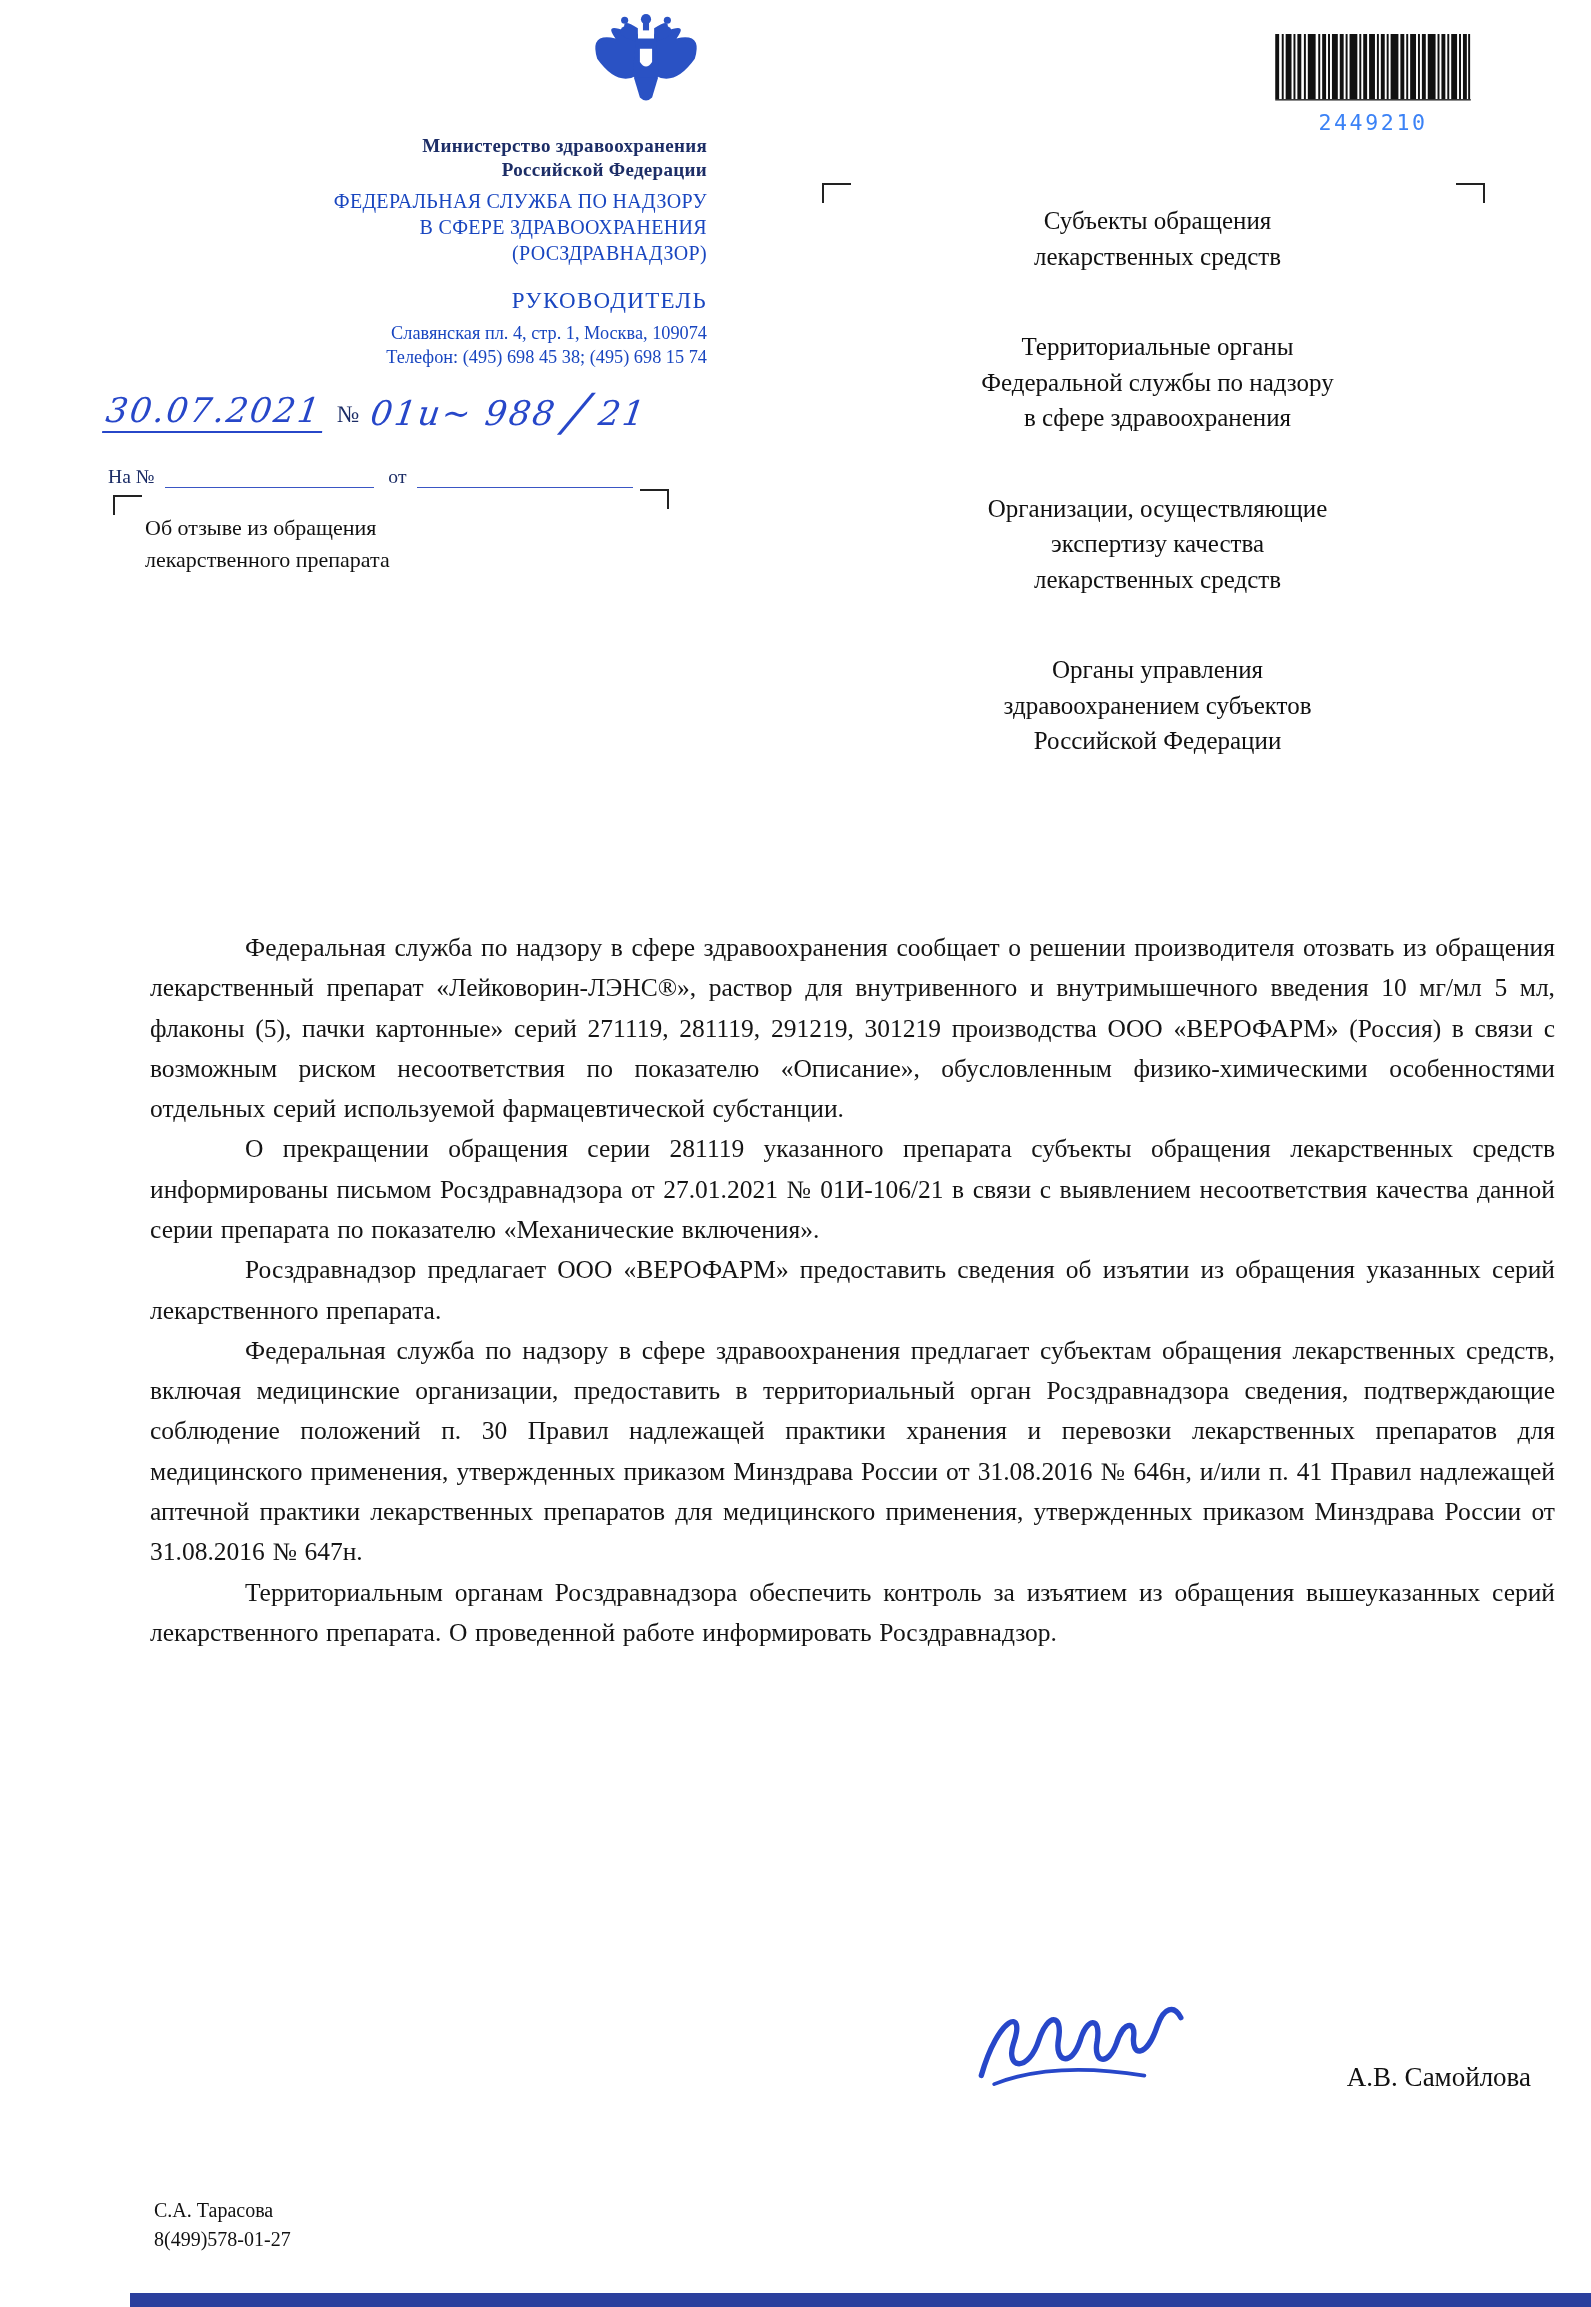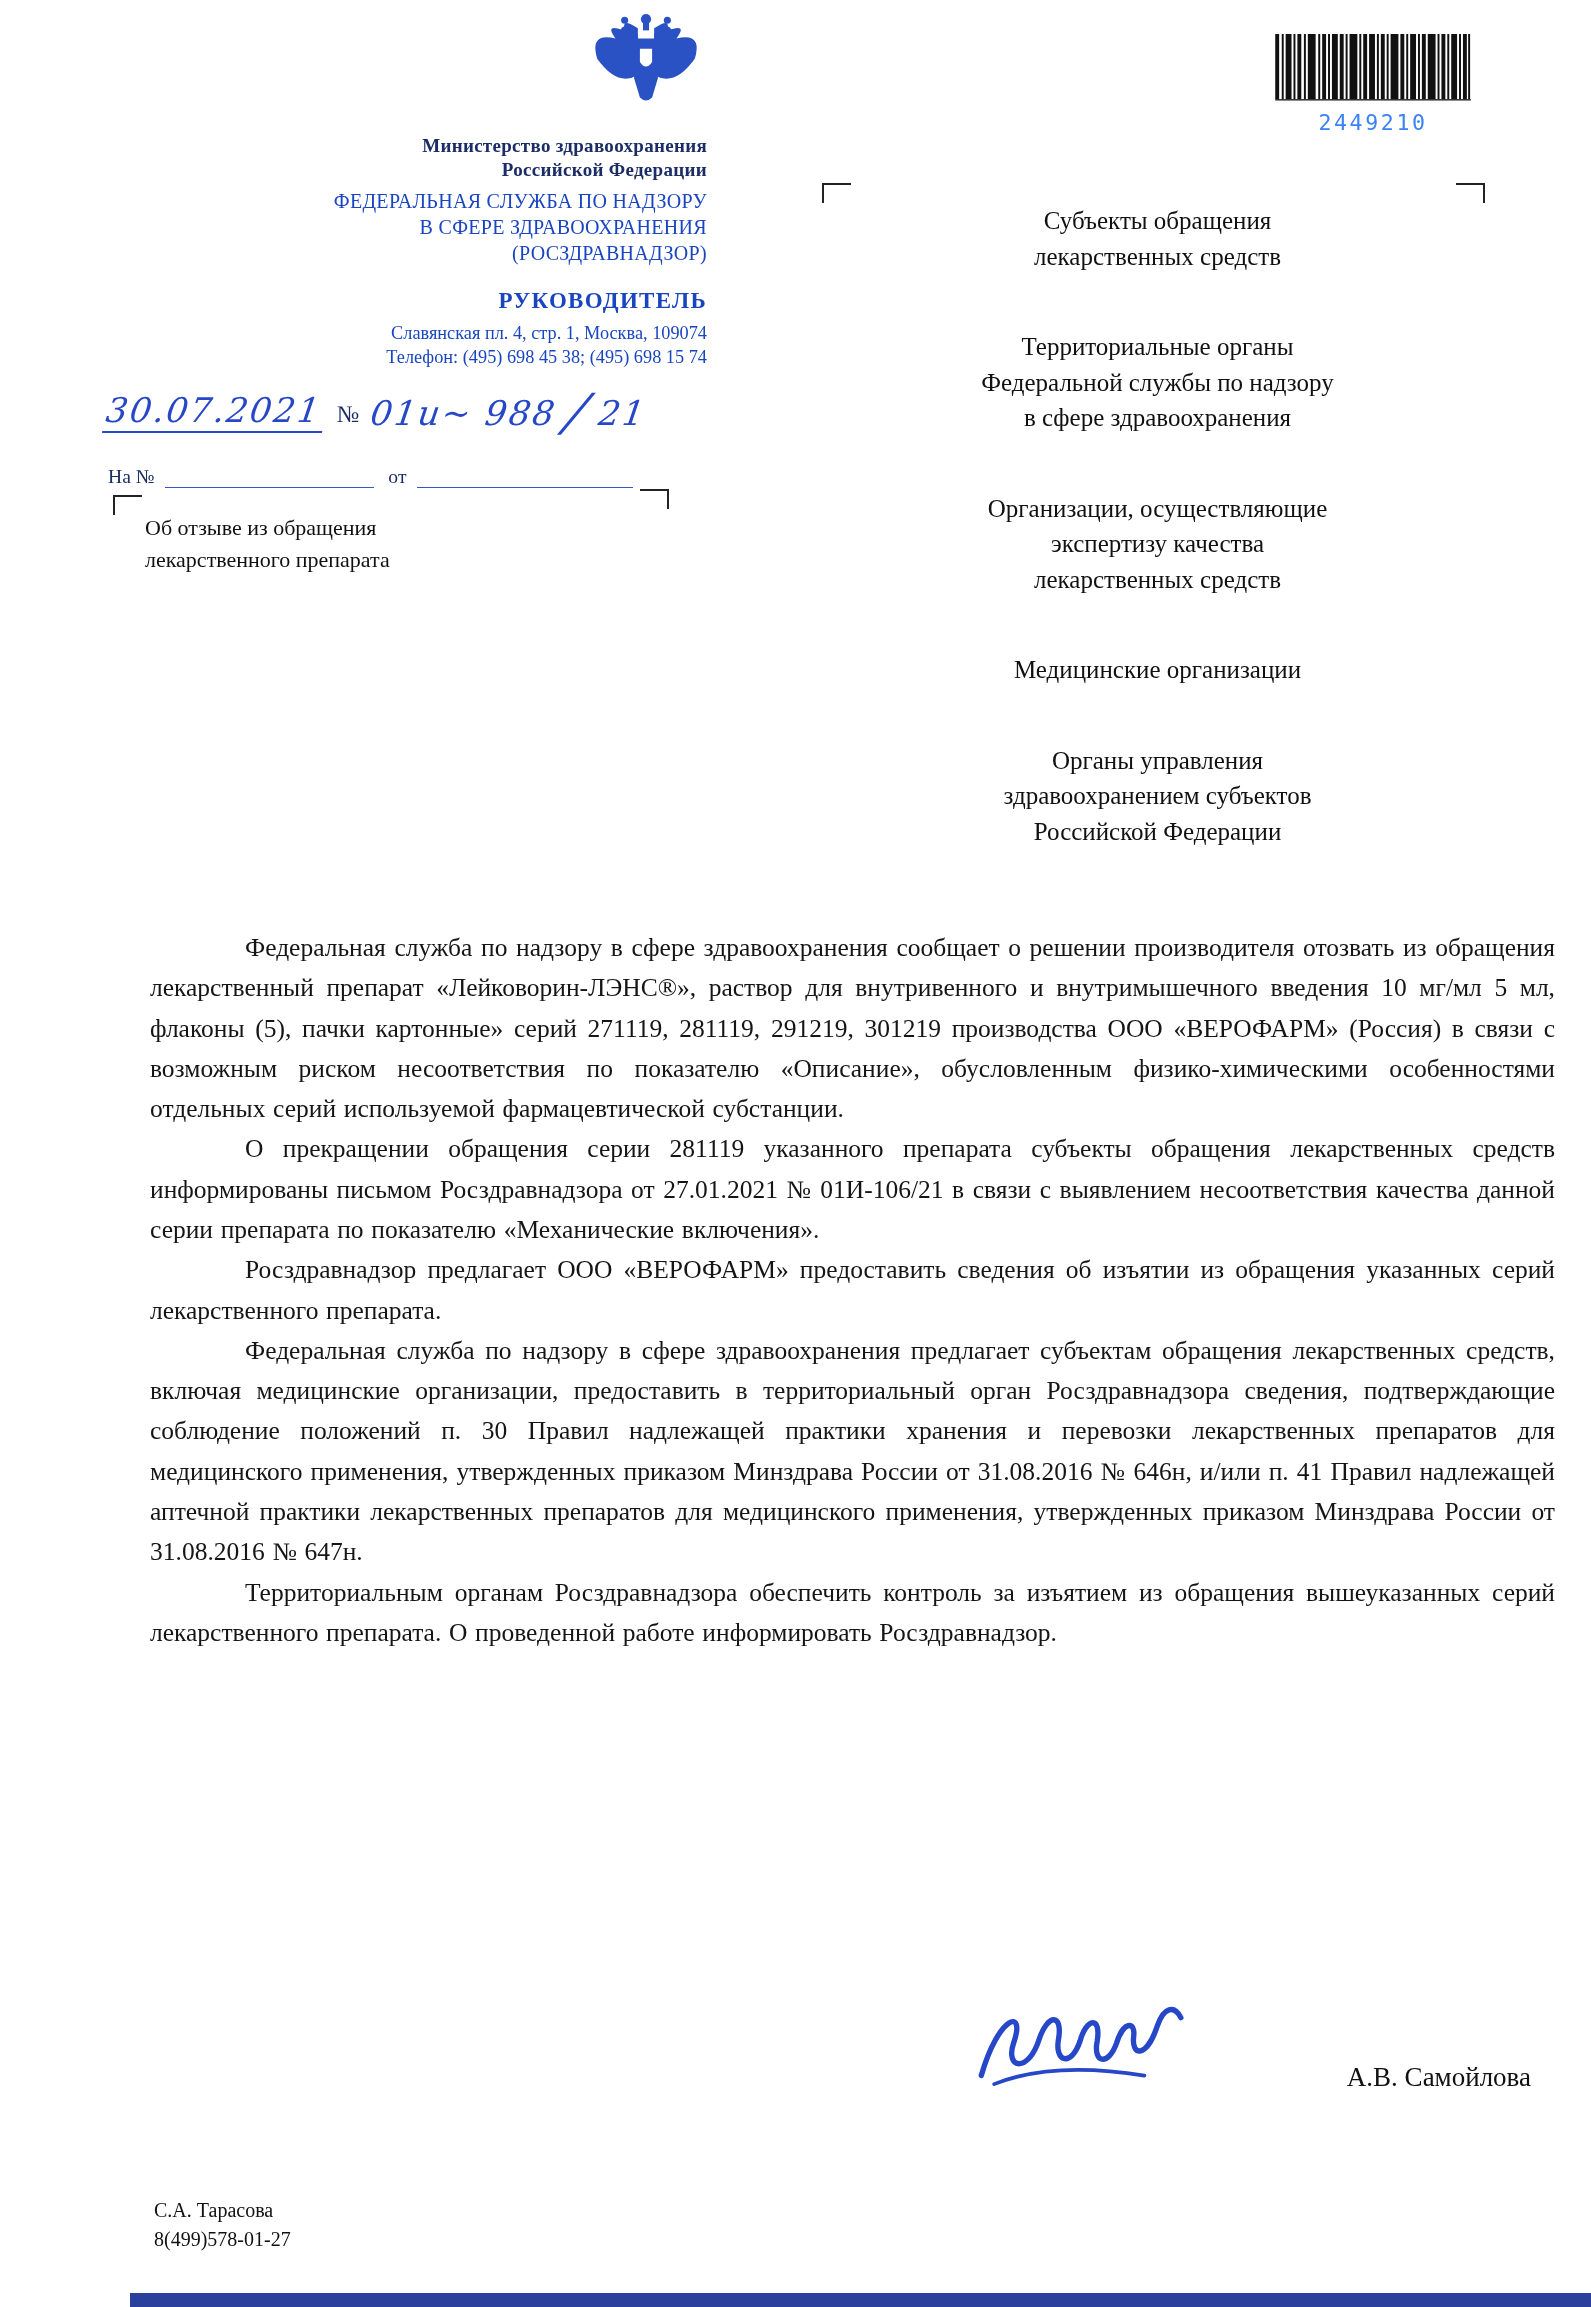--- a/index.html
+++ b/index.html
@@ -18,21 +18,21 @@
   .emblem { width:122px; height:118px; margin:0 auto 5.2px auto; }
   .ministry {
     font-weight:bold; font-size:19px; line-height:1.25;
     color:var(--ministry,#1c2d66); letter-spacing:0.3px;
   }
   .service {
     margin-top:6px; font-weight:normal; font-size:20px; line-height:1.3;
     color:var(--accent,#1946c0); letter-spacing:0.3px;
   }
   .role {
-    margin-top:22px; font-weight:bold; font-size:23px;
+    margin-top:22px; font-weight:normal; font-size:23px;
     color:var(--accent,#1946c0); letter-spacing:1.3px;
   }
   .addr, .phone {
     margin-top:9.2px; font-size:18.3px; color:var(--accent,#1946c0);
   }
   .phone { margin-top:2.6px; }
 
   
   .refline {
     position:absolute; left:105px; top:390px; width:654px;
@@ -204,21 +204,20 @@
 
   <div class="recipients">
     <div class="recipient pre">Субъекты обращения
 лекарственных средств</div>
     <div class="recipient pre">Территориальные органы
 Федеральной службы по надзору
 в сфере здравоохранения</div>
     <div class="recipient pre">Организации, осуществляющие
 экспертизу качества
 лекарственных средств</div>
-    <div class="recipient pre">Медицинские организации</div>
     <div class="recipient pre">Органы управления
 здравоохранением субъектов
 Российской Федерации</div>
   </div>
 
   <div class="body-text">
     <p>Федеральная служба по надзору в сфере здравоохранения сообщает о решении производителя отозвать из обращения лекарственный препарат «Лейковорин-ЛЭНС®», раствор для внутривенного и внутримышечного введения 10 мг/мл 5 мл, флаконы (5), пачки картонные» серий 271119, 281119, 291219, 301219 производства ООО «ВЕРОФАРМ» (Россия) в связи с возможным риском несоответствия по показателю «Описание», обусловленным физико-химическими особенностями отдельных серий используемой фармацевтической субстанции.</p>
     <p>О прекращении обращения серии 281119 указанного препарата субъекты обращения лекарственных средств информированы письмом Росздравнадзора от 27.01.2021 № 01И-106/21 в связи с выявлением несоответствия качества данной серии препарата по показателю «Механические включения».</p>
     <p>Росздравнадзор предлагает ООО «ВЕРОФАРМ» предоставить сведения об изъятии из обращения указанных серий лекарственного препарата.</p>
     <p>Федеральная служба по надзору в сфере здравоохранения предлагает субъектам обращения лекарственных средств, включая медицинские организации, предоставить в территориальный орган Росздравнадзора сведения, подтверждающие соблюдение положений п. 30 Правил надлежащей практики хранения и перевозки лекарственных препаратов для медицинского применения, утвержденных приказом Минздрава России от 31.08.2016 № 646н, и/или п. 41 Правил надлежащей аптечной практики лекарственных препаратов для медицинского применения, утвержденных приказом Минздрава России от 31.08.2016 № 647н.</p>

